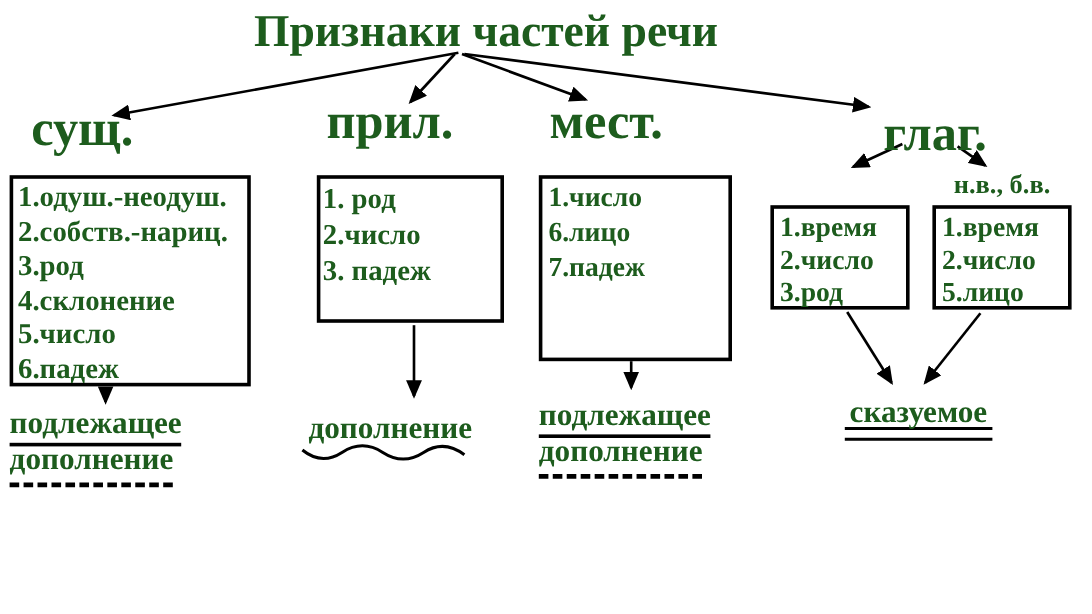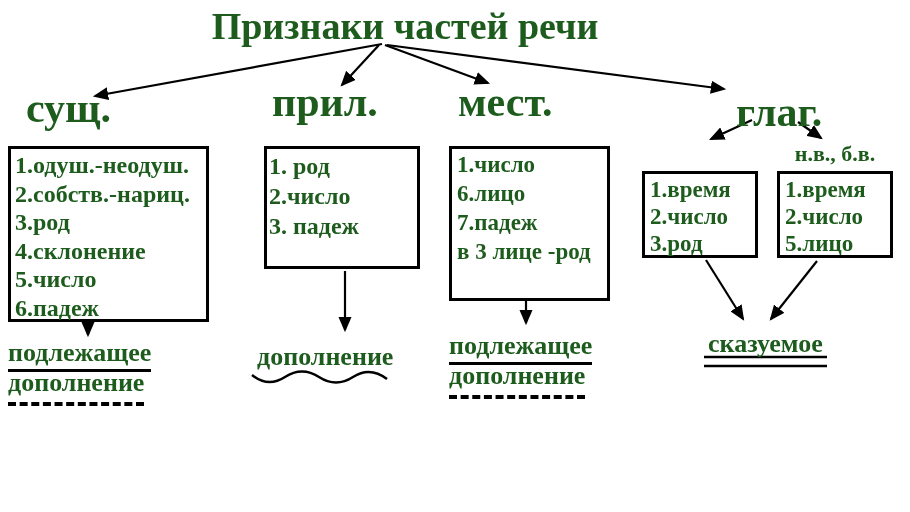--- a/index.html
+++ b/index.html
@@ -81,21 +81,20 @@
   <div class="featbox box-adj">
     <div class="row">1. род</div>
     <div class="row">2.число</div>
     <div class="row">3. падеж</div>
   </div>
 
   <div class="featbox box-pron">
     <div class="row">1.число</div>
     <div class="row">6.лицо</div>
     <div class="row">7.падеж</div>
-    <div class="row">в 3 лице -род</div>
   </div>
 
   <div class="featbox box-past">
     <div class="row">1.время</div>
     <div class="row">2.число</div>
     <div class="row">3.род</div>
   </div>
 
   <div class="featbox box-presfut">
     <div class="row">1.время</div>

